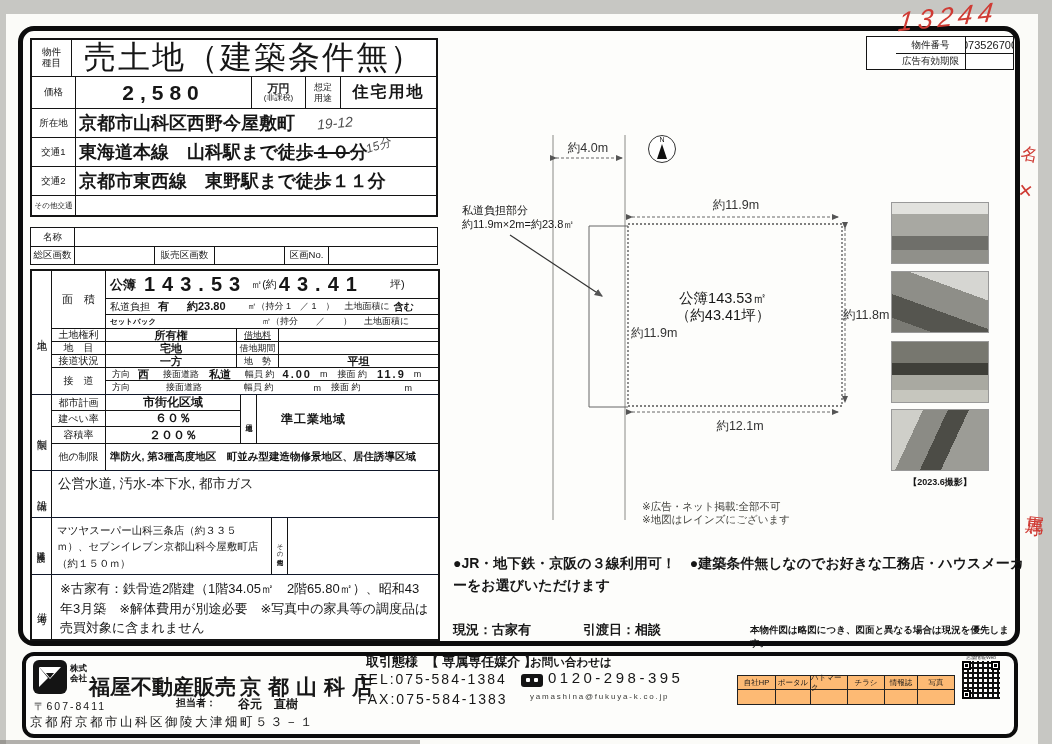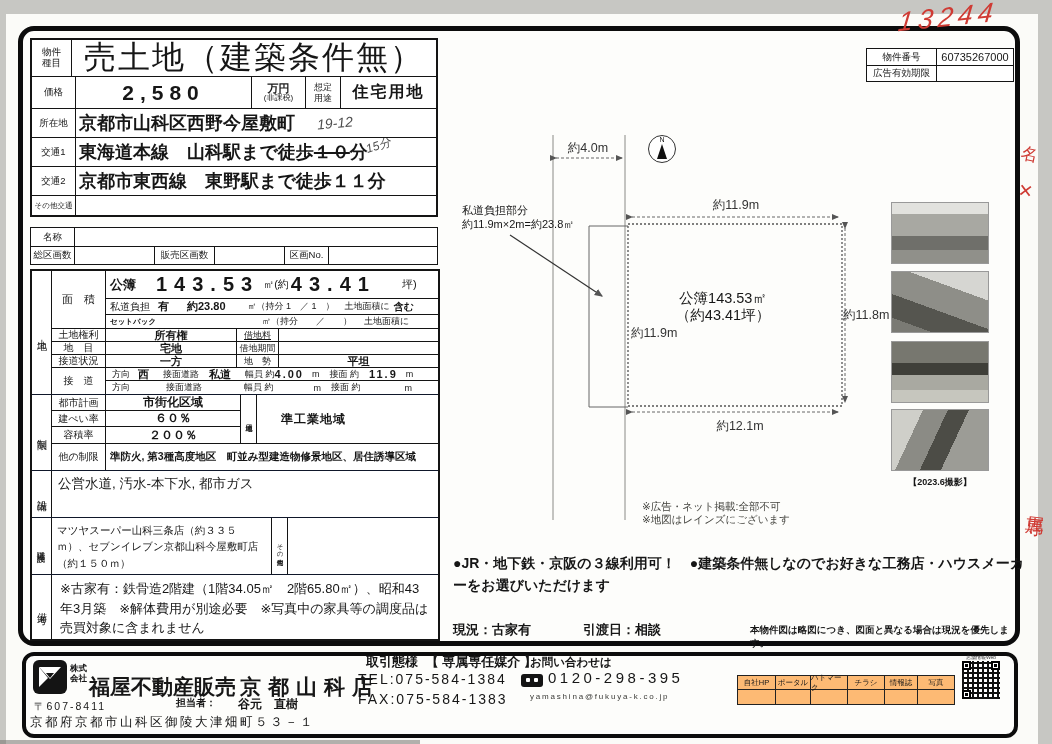--- a/index.html
+++ b/index.html
@@ -54,21 +54,21 @@
 </head>
 <body>
 
 <div class="page">
   <div class="paper abs"></div>
 
   <div class="abs mainbox"></div>
 
   <div class="abs red" style="left:898px; top:2px; font-size:27px; letter-spacing:5px; transform:rotate(-6deg) skewX(-12deg); font-style:italic;">13244</div>
 
-  <div class="abs tbl" style="left:866px; top:48px; width:148px; border-width:1.5px; z-index:6;">
+  <div class="abs tbl" style="left:866px; top:36px; width:148px; border-width:1.5px; z-index:6;padding-left:29px;">
     <div class="row" style="height:16px;">
       <div class="cell lbl" style="width:70px;">物件番号</div>
       <div class="cell grow ctr" style="font-size:11px;">60735267000</div>
     </div>
     <div class="row" style="height:16px;">
       <div class="cell lbl" style="width:70px;">広告有効期限</div>
       <div class="cell grow"></div>
     </div>
   </div>
 
@@ -130,21 +130,21 @@
     </div>
   </div>
 
   <div class="abs tbl" style="left:30px; top:269px; width:410px;">
 
     <div class="sec" style="grid-template-columns:20px 54px 1fr; grid-template-rows:28px 16px 14px 13px 13px 13px 13px 13px;">
       <div class="gc br vband" style="grid-area:1/1/9/2;">土地</div>
       <div class="gc br bb ctr" style="grid-area:1/2/4/3; font-size:11px; justify-content:center;">面　積</div>
       <div class="gc bb" style="grid-area:1/3/2/4; padding-left:4px;">
         <span class="b" style="font-size:13px;">公簿</span>
-        <span class="b" style="font-size:20px; letter-spacing:7px; margin-left:20px;">143.53</span>
+        <span class="b" style="font-size:20px; letter-spacing:7px; margin-left:8px;">143.53</span>
         <span class="s11" style="margin-left:4px;">㎡(約</span>
         <span class="b" style="font-size:20px; letter-spacing:7px; margin-left:2px;">43.41</span>
         <span class="s11" style="margin-left:26px;">坪)</span>
       </div>
       <div class="gc bb" style="grid-area:2/3/3/4; padding-left:4px;">
         <span class="s10">私道負担</span>
         <span class="b s11" style="margin-left:8px;">有</span>
         <span class="b s11" style="margin-left:18px;">約23.80</span>
         <span class="s9" style="margin-left:22px;">㎡（持分 1　／ 1　）</span>
         <span class="s9" style="margin-left:10px;">土地面積に</span>
@@ -173,21 +173,21 @@
         <div class="inner br s9" style="width:42px; flex:none; justify-content:center;">地　勢</div>
         <div class="inner ctr b s11">平坦</div>
       </div>
       <div class="gc br lbl" style="grid-area:7/2/9/3;">接　道</div>
       <div class="gc bb" style="grid-area:7/3/8/4; padding-left:6px;">
         <span class="s9">方向</span>
         <span class="b s11" style="margin-left:8px;">西</span>
         <span class="s9" style="margin-left:14px;">接面道路</span>
         <span class="b s11" style="margin-left:10px;">私道</span>
         <span class="s9" style="margin-left:14px;">幅員 約</span>
-        <span class="b s11" style="margin-left:0; letter-spacing:2px;">4.00</span>
+        <span class="b s11" style="margin-left:8px; letter-spacing:2px;">4.00</span>
         <span class="s9" style="margin-left:8px;">m</span>
         <span class="s9" style="margin-left:10px;">接面 約</span>
         <span class="b s11" style="margin-left:10px; letter-spacing:2px;">11.9</span>
         <span class="s9" style="margin-left:8px;">m</span>
       </div>
       <div class="gc" style="grid-area:8/3/9/4; padding-left:6px;">
         <span class="s9">方向</span>
         <span class="s9" style="margin-left:36px;">接面道路</span>
         <span class="s9" style="margin-left:42px;">幅員 約</span>
         <span class="s9" style="margin-left:40px;">m</span>

